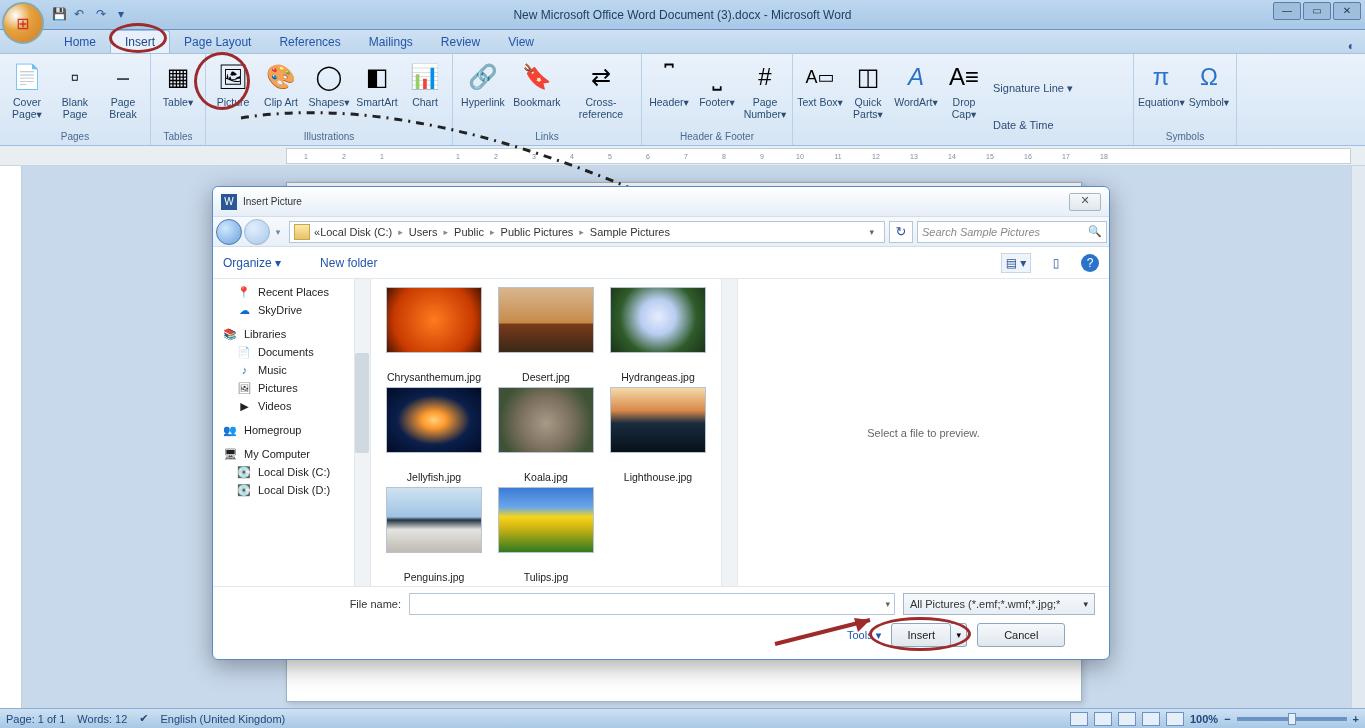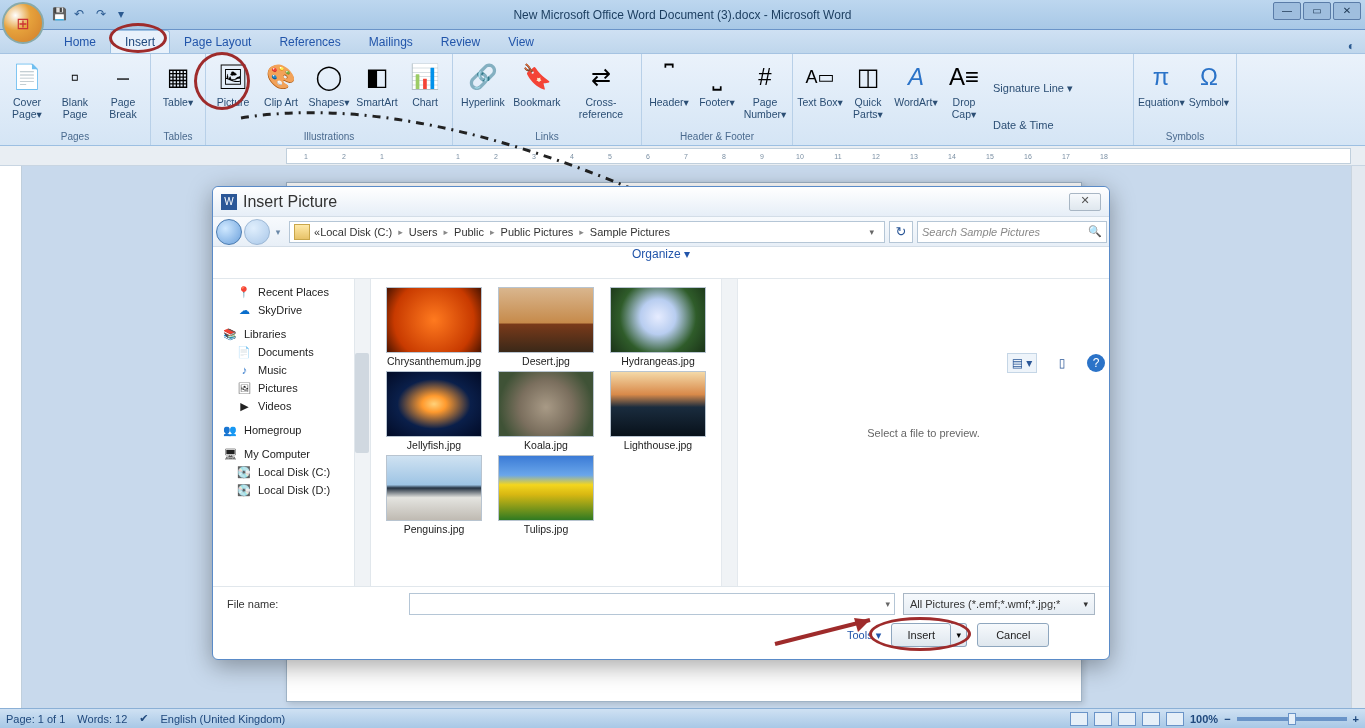--- a/index.html
+++ b/index.html
@@ -42,68 +42,68 @@
 .page { position: absolute; left: 286px; top: 16px; width: 796px; height: 520px; background: #fff; border: 1px solid #9fb3c6; box-shadow: 2px 2px 6px rgba(0,0,0,.15); }
 .vscroll { position: absolute; right: 0; top: 166px; bottom: 20px; width: 14px; background: #e3e9f0; border-left: 1px solid #c9d4de; }
 
 
 .arrow-curve { position: absolute; left: 236px; top: 108px; width: 460px; height: 110px; z-index: 40; pointer-events:none;}
 
 
 .dialog { position: absolute; left: 212px; top: 186px; width: 898px; height: 474px; background: #fff; border: 1px solid #5a8bc8; border-radius: 6px; box-shadow: 0 6px 24px rgba(0,0,0,.35); z-index: 60; display: flex; flex-direction: column; }
 .dlg-title { height: 30px; background: linear-gradient(#fff,#e6eef7); border-bottom: 1px solid #d3dde7; display: flex; align-items: center; padding: 0 8px; border-radius: 6px 6px 0 0; }
 .dlg-title .icon-word { width: 16px; height: 16px; background: #2b5797; color:#fff; font-size:10px; text-align:center; line-height:16px; margin-right: 6px; }
-.dlg-title .txt { font-size: 16px; color: #333; }
+.dlg-title .txt { font-size: 10px; color: #333; }
 .dlg-close { margin-left: auto; width: 32px; height: 18px; border: 1px solid #a8b6c4; background: linear-gradient(#f6f9fc,#dfe7ee); border-radius: 2px; text-align: center; font-size: 11px; color: #555; }
 
 .dlg-nav { height: 30px; background: linear-gradient(#f7fafd,#e8eff7); border-bottom: 1px solid #d3dde7; display: flex; align-items: center; padding: 0 2px; }
 .nav-btn { width: 26px; height: 26px; border-radius: 50%; background: radial-gradient(circle at 35% 35%,#cfe8ff,#6aa0dc); border: 1px solid #4a7bb0; margin: 0 1px; }
 .nav-btn.fwd { opacity:.5;}
 .nav-drop { width: 14px; font-size: 9px; color: #6a88a8; text-align: center; }
 .crumb-box { flex: 1; margin: 0 4px; height: 22px; background: #fff; border: 1px solid #b5c6d6; display: flex; align-items: center; padding: 0 4px; font-size: 11px; color: #333; }
 .crumb-box .fldr { width:16px;height:16px;background:linear-gradient(#ffe9a8,#e7c268);border:1px solid #c9a64a;margin-right:4px;}
 .crumb-sep { margin: 0 6px; color: #888; font-size: 9px; }
 .crumb-arrow { margin-left:auto; color:#666; font-size:9px; padding:0 6px;}
 .refresh-btn { width: 24px; height: 22px; border: 1px solid #b5c6d6; background: #fff; text-align:center; line-height:20px; color:#2b5797; font-size:13px;}
 .search-box { width: 190px; height: 22px; margin-left: 4px; border: 1px solid #b5c6d6; background: #fff; display: flex; align-items: center; padding: 0 4px; font-size: 11px; color: #888; }
 .search-box .mag { margin-left: auto; color: #2b5797; }
 
-.dlg-toolbar { height: 32px; border-bottom: 1px solid #e1e7ec; display: flex; align-items: center; padding: 0 4px; gap: 39px; flex-direction: column; }
+.dlg-toolbar { height: 32px; border-bottom: 1px solid #e1e7ec; display: flex; align-items: center; padding: 0 10px; gap: 39px; }
 .tb-link { font-size: 12px; color: #2255aa; cursor: pointer; }
 .tb-right { margin-left: auto; display: flex; gap: 10px; align-items: center; }
 .tb-icon-btn { width: 30px; height: 20px; border: 1px solid transparent; display: flex; align-items:center; justify-content:center; font-size: 12px; color:#2b5797;}
 .tb-icon-btn.view { background:#eef4fa; border-color:#c5d6e6;}
 .tb-help { width:18px;height:18px;border-radius:50%;background:#2b73c8;color:#fff;font-size:12px;text-align:center;line-height:18px;}
 
 .dlg-body { flex: 1; display: flex; border-bottom: 1px solid #e1e7ec; overflow:hidden;}
 .sidebar { width: 158px; border-right: 1px solid #e1e7ec; overflow-y: auto; padding: 4px 0; position:relative;}
 .side-item { display: flex; align-items: center; gap: 6px; padding: 2px 8px 2px 24px; font-size: 11px; color: #222; cursor: pointer; }
 .side-item.head { padding-left: 10px; font-size: 11px; margin-top: 6px; }
 .side-icn { width: 15px; height: 14px; display: inline-flex; align-items:center; justify-content:center; font-size:11px;}
 .side-scroll { position:absolute; right:0; top:0; bottom:0; width:16px; background:#f0f3f6; border-left:1px solid #e1e7ec;}
 .side-thumb { position:absolute; right:1px; top:74px; width:14px; height:100px; background:#d0d8e0; border-radius:2px;}
 
 .file-pane { flex: 1; display: flex; position:relative;}
 .thumbs { width: 350px; padding: 8px 0 8px 10px; display: grid; grid-template-columns: repeat(3,106px); gap: 4px 6px; align-content:start;}
 .thumb { text-align: center; cursor: pointer; }
 .thumb .img { width: 96px; height: 66px; margin: 0 auto; border: 1px solid #b8c4d0; }
-.thumb .cap { font-size: 10.5px; color: #222; padding-top: 2px; line-height: 12px; }
+.thumb .cap { font-size: 10.5px; color: #222; padding-top: 18px; line-height: 12px; }
 .file-scroll { width:16px; background:#f0f3f6; border-left:1px solid #e4e9ee;}
 .preview { flex: 1; display: flex; align-items: center; justify-content: center; font-size: 11px; color: #666; border-left:1px solid #e4e9ee;}
 
 .dlg-footer { height: 72px; padding: 6px 14px; }
 .fn-row { display: flex; align-items: center; gap: 8px; }
-.fn-label { width: 174px; font-size: 11px; color: #333; }
+.fn-label { width: 174px; text-align: right; font-size: 11px; color: #333; }
 .fn-input { width: 486px; height: 22px; border: 1px solid #b5c6d6; padding: 0 4px; display:flex;align-items:center;}
 .fn-drop { margin-left:auto; font-size:9px; color:#666;}
 .filter { width: 192px; height: 22px; border: 1px solid #a8b6c4; background: linear-gradient(#f6f9fc,#e6edf4); font-size: 11px; color: #333; padding: 0 6px; display:flex;align-items:center;}
 .filter .dd { margin-left:auto; font-size:9px;}
 .btn-row { display: flex; align-items: center; gap: 10px; margin-top: 8px; }
 .tools-link { margin-left: 620px; font-size: 11px; color: #2255aa; }
-.dlg-btn { width: 72px; height: 24px; border: 1px solid #8ea6be; background: linear-gradient(#f6f9fc,#dfe7ee); font-size: 11px; color: #222; border-radius: 3px; text-align:center; line-height:22px; cursor:pointer;}
+.dlg-btn { width: 88px; height: 24px; border: 1px solid #8ea6be; background: linear-gradient(#f6f9fc,#dfe7ee); font-size: 11px; color: #222; border-radius: 3px; text-align:center; line-height:22px; cursor:pointer;}
 .dlg-btn.split { position: relative; width:60px;}
 .split-dd { width: 16px; height: 24px; border: 1px solid #8ea6be; border-left:none; background: linear-gradient(#f6f9fc,#dfe7ee); font-size:9px; text-align:center; line-height:22px; border-radius:0 3px 3px 0;}
 .insert-oval2 { position: absolute; width: 102px; height: 34px; border: 3px solid #9e2b2b; border-radius: 50%; left: -22px; top: -6px; pointer-events: none; }
 .arrow-red { position: absolute; left: 770px; top: 610px; width: 120px; height: 40px; z-index: 70; pointer-events:none;}
 
 
 .t-chrys { background: radial-gradient(circle at 50% 50%, #ff7a1f, #c83a00 70%, #4a1400); }
 .t-desert { background: linear-gradient(#d9b68e 0%,#c68a4a 55%,#7a3a1a 56%,#3a2818 100%); }
 .t-hydra { background: radial-gradient(circle at 50% 45%, #e6ecff 0%,#b8cdf0 30%, #2f5c2a 65%,#1a3318); }
 .t-jelly { background: radial-gradient(ellipse at 50% 50%, #ffd27a 0%,#ff9a2e 18%, #0a1f4a 55%,#020b26); }

